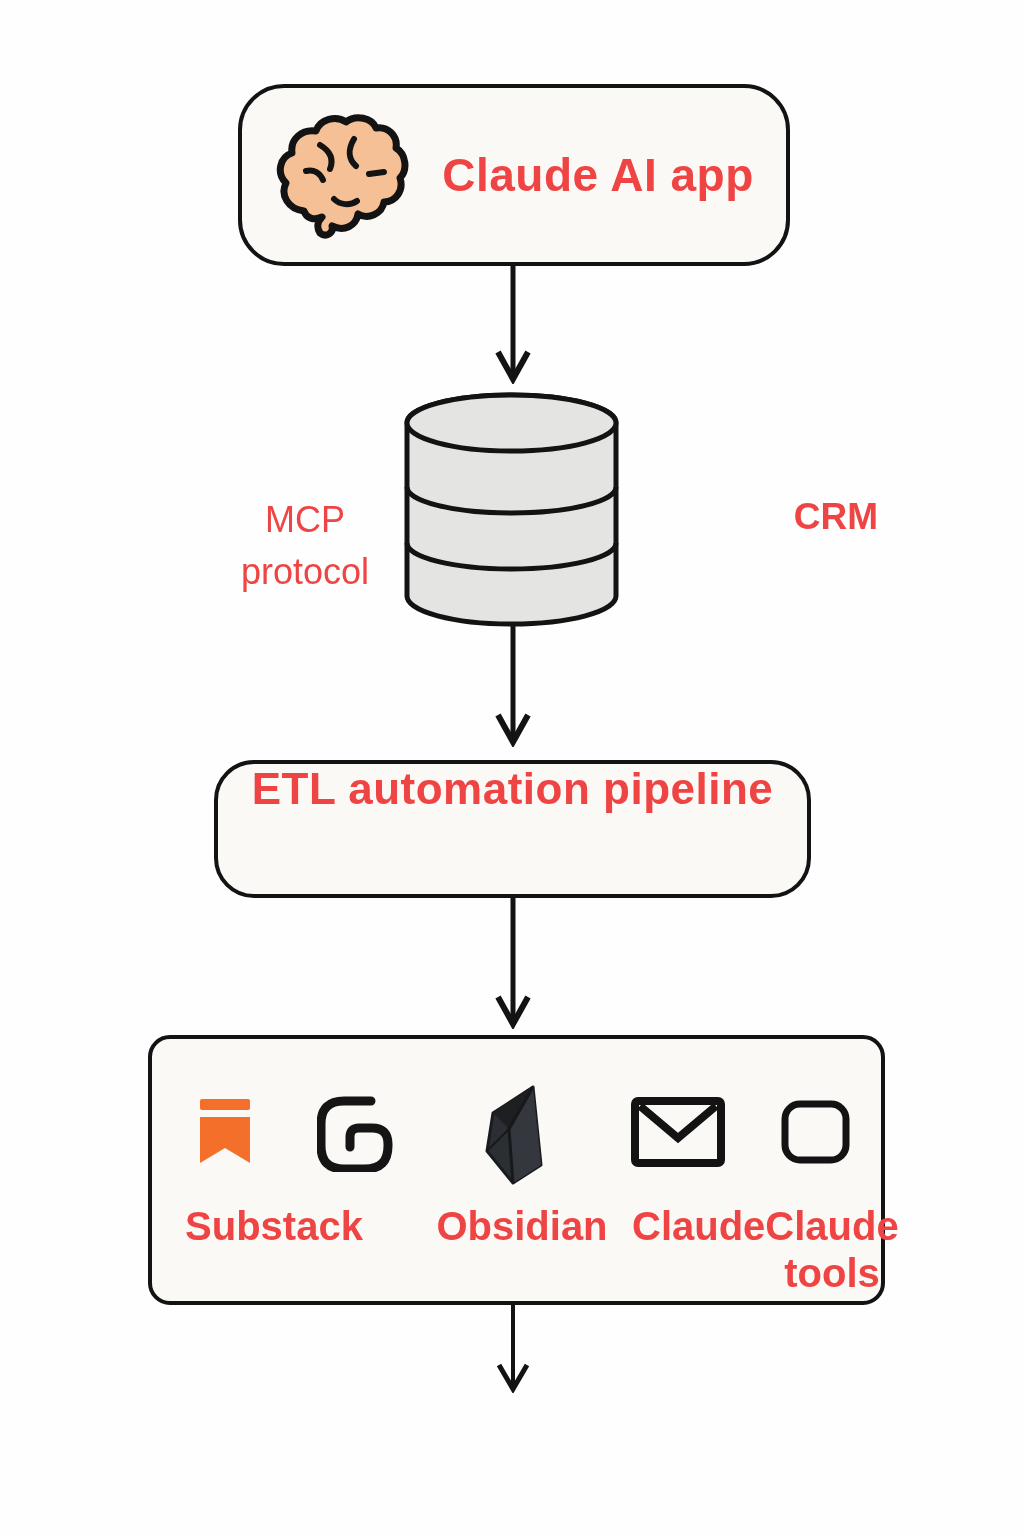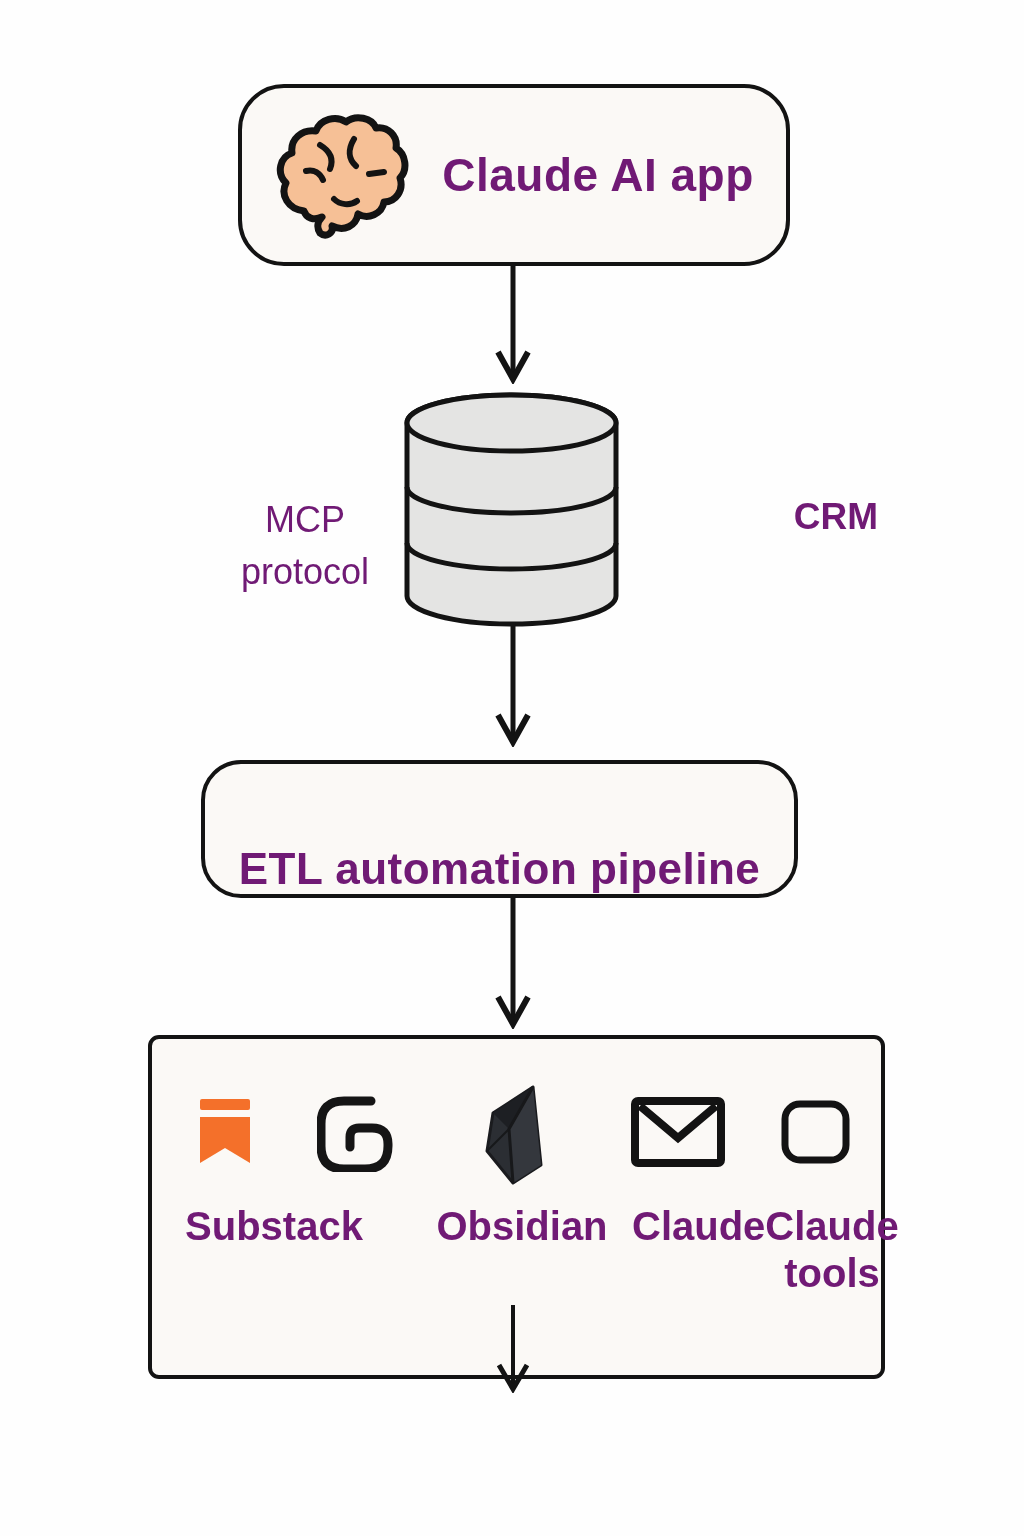--- a/index.html
+++ b/index.html
@@ -2,45 +2,45 @@
 <html><head>
 <meta charset="utf-8">
 <style>
   html,body{margin:0;padding:0;background:#ffffff;}
   .canvas{
     position:relative;
     width:1024px;height:1536px;
     margin:0 auto;
     background:#fefefe;
     font-family:"Liberation Sans", sans-serif;
-    color:#701a75;
+    color:#ef4444;
     overflow:hidden;
   }
   .node-box{
     position:absolute;
     box-sizing:border-box;
     background:#fbf9f6;
     border:4px solid #131313;
   }
   .box-claude{
     left:238px;top:84px;width:552px;height:182px;border-radius:46px;
     display:flex;align-items:center;justify-content:center;gap:28px;
   }
   .claude-label{
     font-size:46px;font-weight:700;letter-spacing:0.5px;white-space:nowrap;
   }
   .box-etl{
-    left:201px;top:760px;width:597px;height:138px;border-radius:40px;
-    display:flex;align-items:flex-end;justify-content:center;
+    left:214px;top:760px;width:597px;height:138px;border-radius:40px;
+    display:flex;align-items:flex-start;justify-content:center;
   }
   .etl-label{
     font-size:44px;font-weight:700;letter-spacing:0.5px;white-space:nowrap;
   }
   .box-tools{
-    left:148px;top:1035px;width:737px;height:344px;border-radius:11px;padding-left:11px;
+    left:148px;top:1035px;width:737px;height:270px;border-radius:22px;padding-left:11px;
   }
   .arrow{position:absolute;}
   .cylinder{position:absolute;left:404px;top:392px;}
   .db-left-label{
     position:absolute;left:210px;top:494px;width:190px;
     text-align:center;font-size:36px;font-weight:500;line-height:52px;
   }
   .db-right-label{
     position:absolute;left:648px;top:490px;width:230px;
     text-align:right;font-size:37px;font-weight:700;line-height:53px;

